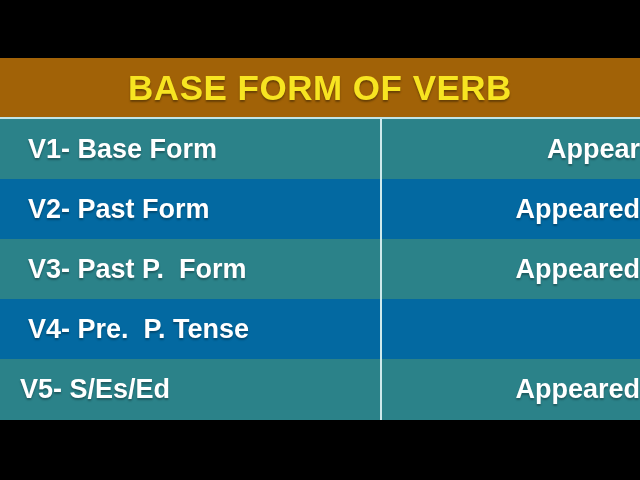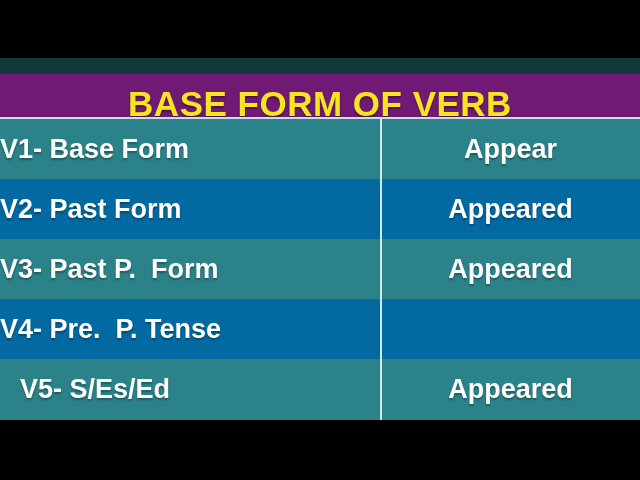--- a/index.html
+++ b/index.html
@@ -47,24 +47,24 @@
     width: 640px;
     height: 362px;
     background: #123a3c;
     overflow: hidden;
   }
 
   
   .title-band {
     position: absolute;
     left: 0;
-    top: 16px;
+    top: 0;
     width: 640px;
     height: 59px;
-    background: #701a75;
+    background: #a16207;
     display: flex;
     align-items: center;
     justify-content: center;
   }
   .title-text {
     color: #f7e421;
     font-size: 35px;
     font-weight: bold;
     letter-spacing: 0.5px;
     line-height: 1;
@@ -102,34 +102,34 @@
   }
   .row:last-child {
     height: 61px;
   }
   .row.light { background: #2b8289; }
   .row.dark  { background: #0369a1; }
 
   .cell-left {
     width: 381px;
     box-sizing: border-box;
-    padding-left: 0;
+    padding-left: 28px;
     display: flex;
     align-items: center;
     justify-content: flex-start;
   }
   .cell-left.indented {
     padding-left: 20px;
   }
   .cell-right {
     width: 259px;
     box-sizing: border-box;
     display: flex;
     align-items: center;
-    justify-content: center;
+    justify-content: flex-end;
   }
 
   .cell-text {
     color: #ffffff;
     font-size: 27px;
     font-weight: bold;
     line-height: 1;
     white-space: pre;
     text-shadow: 0 2px 2px rgba(0,0,0,0.30);
   }

